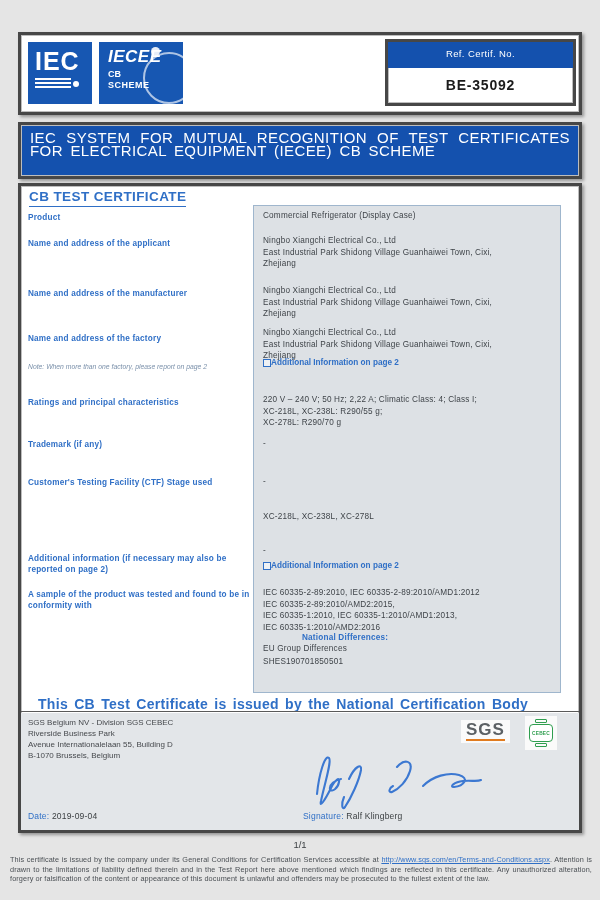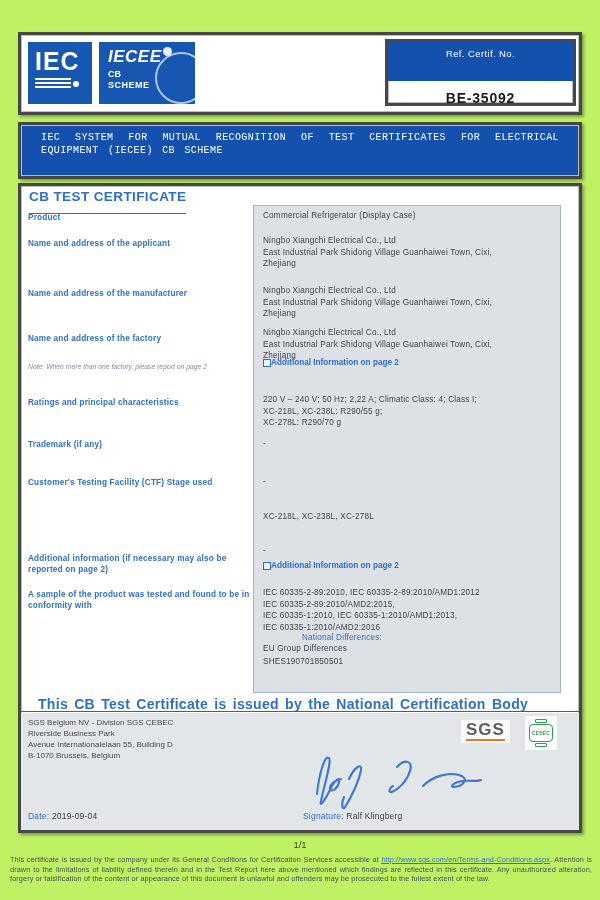--- a/index.html
+++ b/index.html
@@ -4,64 +4,64 @@
 <style>
   :root{
     --brand-blue:#1757b2; --banner-blue:#1451ae; --label-blue:#2f6fc6;
     --link-blue:#2f6fc6; --value-text:#3f4449; --panel-bg:#dde1e5;
     --panel-border:#9fb6cd; --frame-dark:#474747; --sgs-gray:#5b6064;
     --sgs-orange:#e07b1f; --cebec-green:#2f9e4f; --signature-blue:#2e6fd0;
   }
   *{margin:0;padding:0;box-sizing:border-box;}
   html,body{background:#ffffff;}
   body{font-family:"Liberation Sans", sans-serif;}
-  .page{position:relative;width:600px;height:900px;background:#bef264;overflow:hidden;}
+  .page{position:relative;width:600px;height:900px;background:#e5e5e5;overflow:hidden;}
 
   .frame{position:absolute;background:#fff;border:3px solid var(--frame-dark);
          box-shadow:inset 0 0 0 1px #bdbdbd, 2px 2px 3px rgba(0,0,0,.35);}
 
   
   .header-frame{left:18px;top:32px;width:564px;height:83px;}
   .iec-logo{position:absolute;left:7px;top:7px;width:64px;height:62px;background:var(--brand-blue);
             color:#fff;padding:6px 6px 0 7px;}
   .iec-text{font-size:25px;font-weight:bold;letter-spacing:1px;line-height:26px;}
   .iec-lines{position:relative;margin-top:4px;width:46px;}
   .iec-lines i{display:block;height:2px;background:#fff;margin:2px 0;width:36px;}
   .iec-lines .dot{position:absolute;right:2px;bottom:1px;width:6px;height:6px;border-radius:50%;background:#fff;}
-  .iecee-logo{position:absolute;left:78px;top:7px;width:96px;height:62px;background:var(--brand-blue);
+  .iecee-logo{position:absolute;left:78px;top:7px;width:84px;height:62px;background:var(--brand-blue);
               color:#fff;padding:5px 0 0 9px;overflow:hidden;}
   .globe{position:absolute;right:-12px;top:10px;width:52px;height:52px;border:2px solid rgba(255,255,255,.65);
          border-radius:50%;}
   .globe::before{content:"";position:absolute;left:6px;top:-7px;width:9px;height:9px;border-radius:50%;background:rgba(255,255,255,.9);}
   .iecee-title{font-size:17px;font-weight:bold;font-style:italic;letter-spacing:.5px;line-height:19px;position:relative;}
   .iecee-sub{font-size:9px;font-weight:bold;line-height:11px;margin-top:3px;position:relative;}
   .iecee-sub2{font-size:9px;font-weight:bold;line-height:11px;position:relative;letter-spacing:.5px;}
   .ref-frame{position:absolute;right:3px;top:4px;width:191px;height:67px;border:3px solid var(--frame-dark);
              box-shadow:inset 0 0 0 1px #bdbdbd;background:#fff;}
-  .ref-bar{height:39px;background:var(--banner-blue);color:#fff;text-align:center;line-height:23px;
+  .ref-bar{height:26px;background:var(--banner-blue);color:#fff;text-align:center;line-height:23px;
            font-size:9.5px;letter-spacing:.4px;}
   .ref-val{text-align:center;font-size:14px;font-weight:bold;margin-top:9px;letter-spacing:.8px;color:#1b1b1b;}
 
   
   .banner-frame{left:18px;top:122px;width:564px;height:57px;background:var(--banner-blue);}
-  .banner-text{color:#fff;font-size:10px;line-height:13px;padding:6px 20px;text-align:justify;
-               letter-spacing:.4px;word-spacing:3px;font-family:Liberation Mono, monospace;}
+  .banner-text{color:#fff;font-size:15px;line-height:13px;padding:6px 9px;text-align:justify;
+               letter-spacing:.4px;word-spacing:3px;}
 
   
   .main-frame{left:18px;top:183px;width:564px;height:650px;}
   .cb-title{position:absolute;left:8px;top:3px;color:var(--label-blue);font-size:13.5px;font-weight:bold;
-            letter-spacing:.4px;border-bottom:1.5px solid var(--label-blue);padding-bottom:9px;display:inline-block;}
+            letter-spacing:.4px;border-bottom:1.5px solid var(--label-blue);padding-bottom:2px;display:inline-block;}
   .values-panel{position:absolute;left:232px;top:19px;width:308px;height:488px;
                 background:var(--panel-bg);border:1px solid var(--panel-border);}
   .lbl{position:absolute;left:7px;width:228px;color:var(--label-blue);font-size:8.2px;font-weight:bold;
        line-height:11px;letter-spacing:.2px;}
   .note{position:absolute;left:7px;width:240px;color:#7a90aa;font-size:6.8px;font-style:italic;line-height:9px;}
   .val{position:absolute;left:242px;width:292px;color:var(--value-text);font-size:8.2px;line-height:11.5px;
        white-space:pre-line;letter-spacing:.2px;}
-  .val-blue{color:var(--label-blue);font-weight:normal;padding-left:39px;}
+  .val-blue{color:var(--label-blue);font-weight:bold;padding-left:39px;}
   .checkline{position:absolute;left:242px;display:flex;align-items:center;}
   .cbx{width:8px;height:8px;border:1.2px solid var(--label-blue);background:#eef1f4;display:inline-block;}
   .cbl{color:var(--label-blue);font-size:8.2px;font-weight:bold;}
   .issued{position:absolute;left:17px;top:510px;color:var(--label-blue);font-size:14px;font-weight:bold;
           letter-spacing:.3px;word-spacing:2px;}
   .rule{position:absolute;left:0;right:0;top:525px;border-top:1.5px solid #5a5a5a;}
   .lower-bg{position:absolute;left:0;right:0;top:527px;bottom:0;background:#e3e6e9;}
   .ncb-addr{position:absolute;left:7px;top:531px;color:#46494d;font-size:8px;line-height:11px;white-space:pre-line;}
   .sgs-logo{position:absolute;left:440px;top:534px;background:#fafafa;padding:1px 5px 2px 5px;}
   .sgs-text{font-size:17px;font-weight:900;color:var(--sgs-gray);letter-spacing:1px;line-height:18px;

